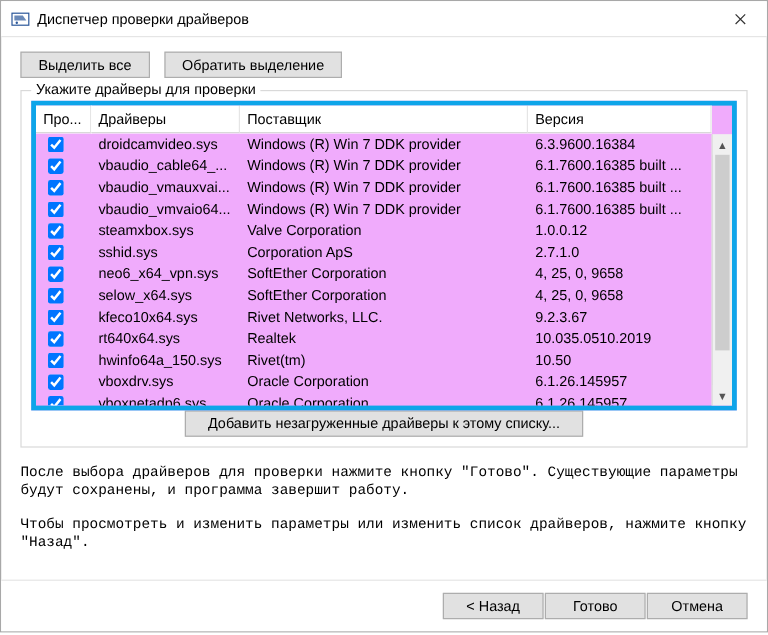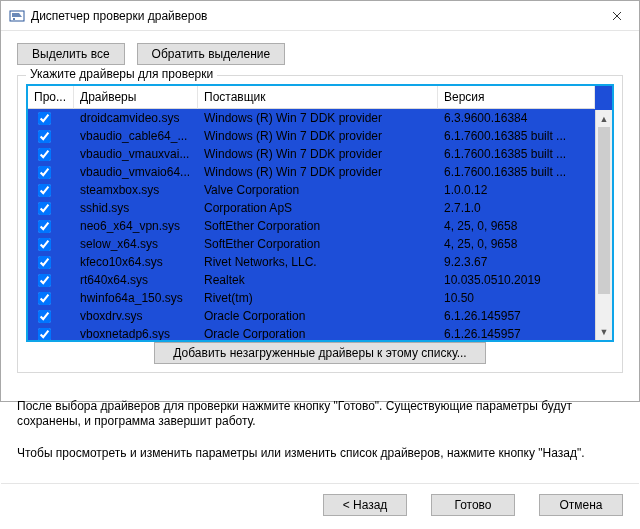--- a/index.html
+++ b/index.html
@@ -8,21 +8,21 @@
     font-family: "Segoe UI", Tahoma, sans-serif;
     font-size: 12px;
     background: #fff;
     color: #000;
     width: 640px;
     height: 529px;
     overflow: hidden;
   }
   .window {
     width: 640px;
-    height: 402px;
+    height: 527px;
     border: 1px solid #a8a8a8;
     background: #fff;
     display: flex;
     flex-direction: column;
   }
   .titlebar {
     height: 30px;
     display: flex;
     align-items: center;
     border-bottom: 1px solid #e5e5e5;
@@ -63,22 +63,22 @@
     margin-bottom: 10px;
   }
   .groupbox-label {
     position: absolute;
     top: -9px; left: 8px;
     background: #fff;
     padding: 0 4px;
   }
 
   .listview-wrap {
-    border: 2px solid #0ea5e9;
-    background: #1d4ed8;
+    border: 4px solid #0ea5e9;
+    background: #f0abfc;
     height: 258px;
     overflow: hidden;
     position: relative;
   }
   .listview {
     display: grid;
     grid-template-columns: 46px 124px 240px 1fr;
     font-size: 12px;
   }
   .lv-header {
@@ -119,28 +119,28 @@
     border-left: 1px solid #d9d9d9;
     display: flex; flex-direction: column;
   }
   .sb-btn { height: 17px; background: #f0f0f0; display:flex; align-items:center; justify-content:center; color:#555; font-size:9px;}
   .sb-track { flex: 1; position: relative; }
   .sb-thumb { position:absolute; left:2px; right:2px; top:0; height: 85%; background:#cdcdcd; }
 
   .add-row { display:flex; justify-content:center; margin-top: 0; }
   .add-row button.win { padding: 3px 18px; }
 
-  .info-text p { margin: 16px 0 12px 0; line-height: 1.28; }
+  .info-text p { margin: 4px 0 12px 0; line-height: 1.28; font-family: Liberation Mono, monospace; }
 
   .footer {
     border-top: 1px solid #e5e5e5;
     padding: 10px 16px;
     display: flex;
     justify-content: flex-end;
-    gap: 24px;
+    gap: 1px;
     background: #fff;
   }
   .footer button.win { min-width: 84px; padding: 3px 10px; }
 
   .grid-inner {
     position:absolute; left:0; right:17px; top:0; bottom:0; overflow:hidden;
   }
 </style>
 </head>
 <body>

